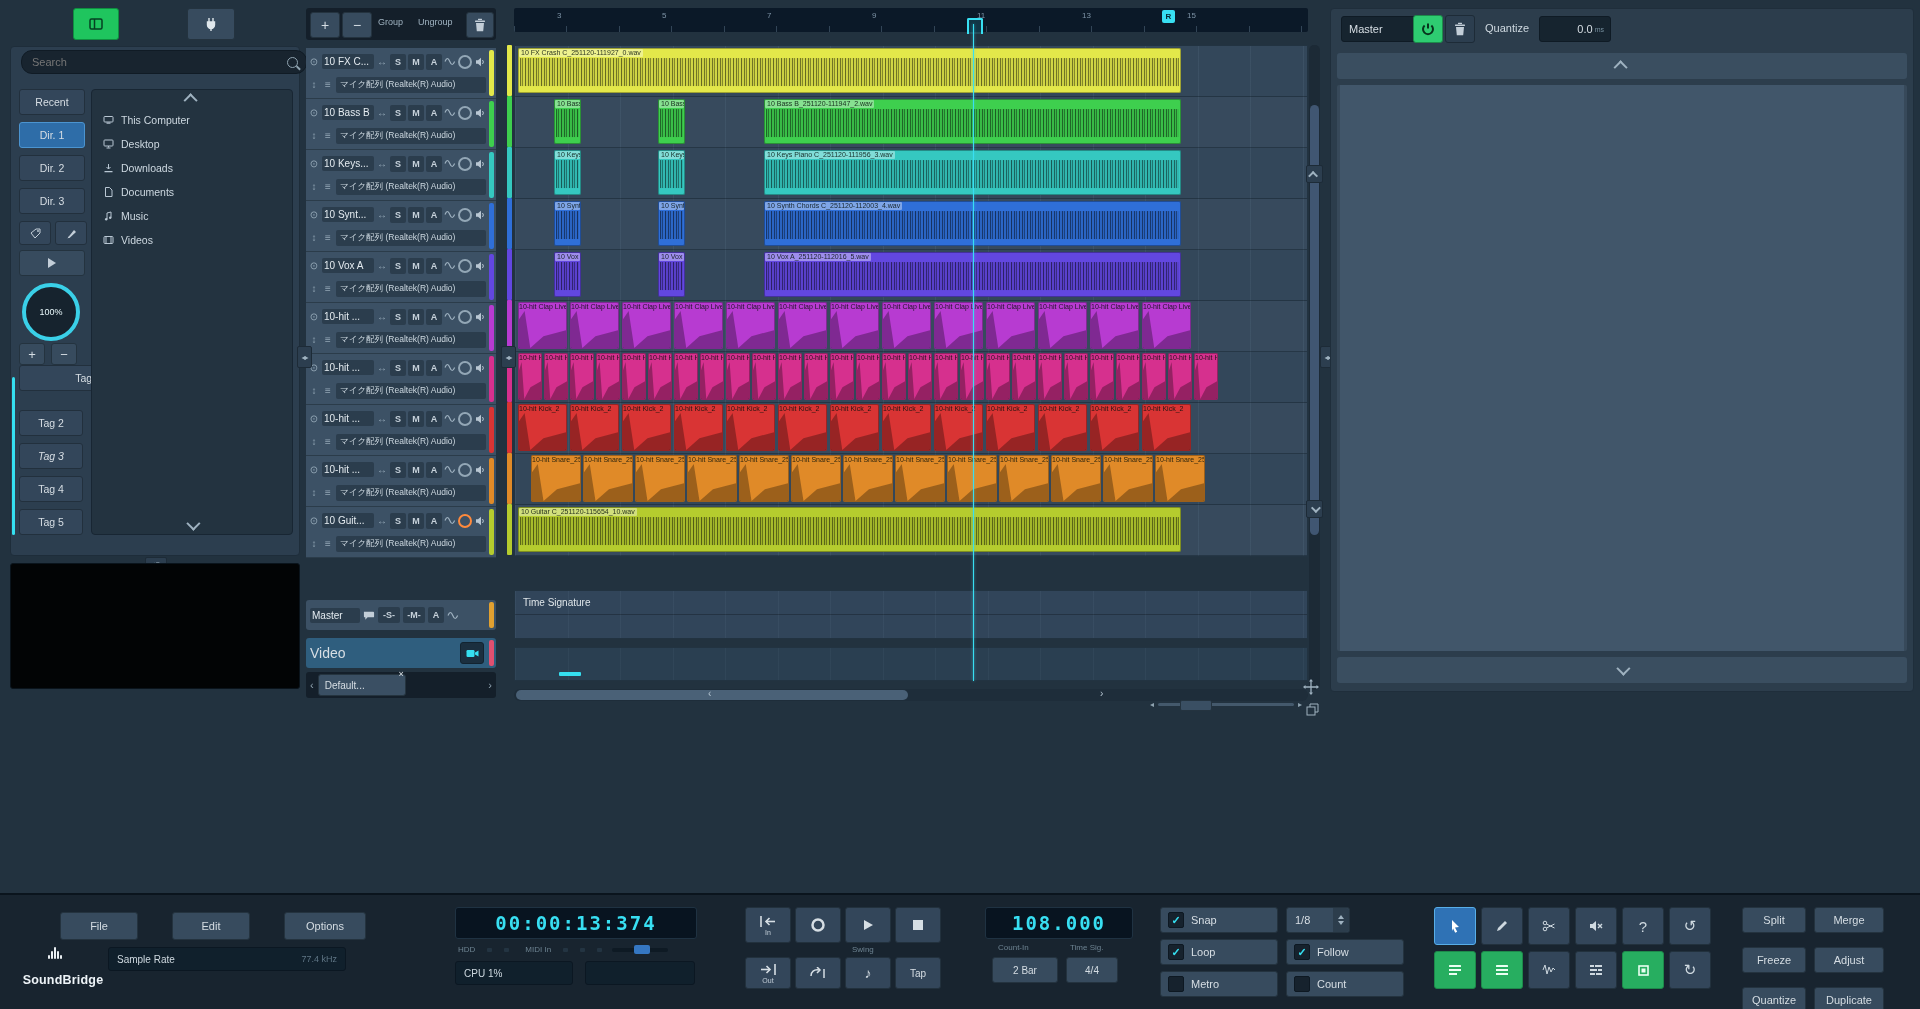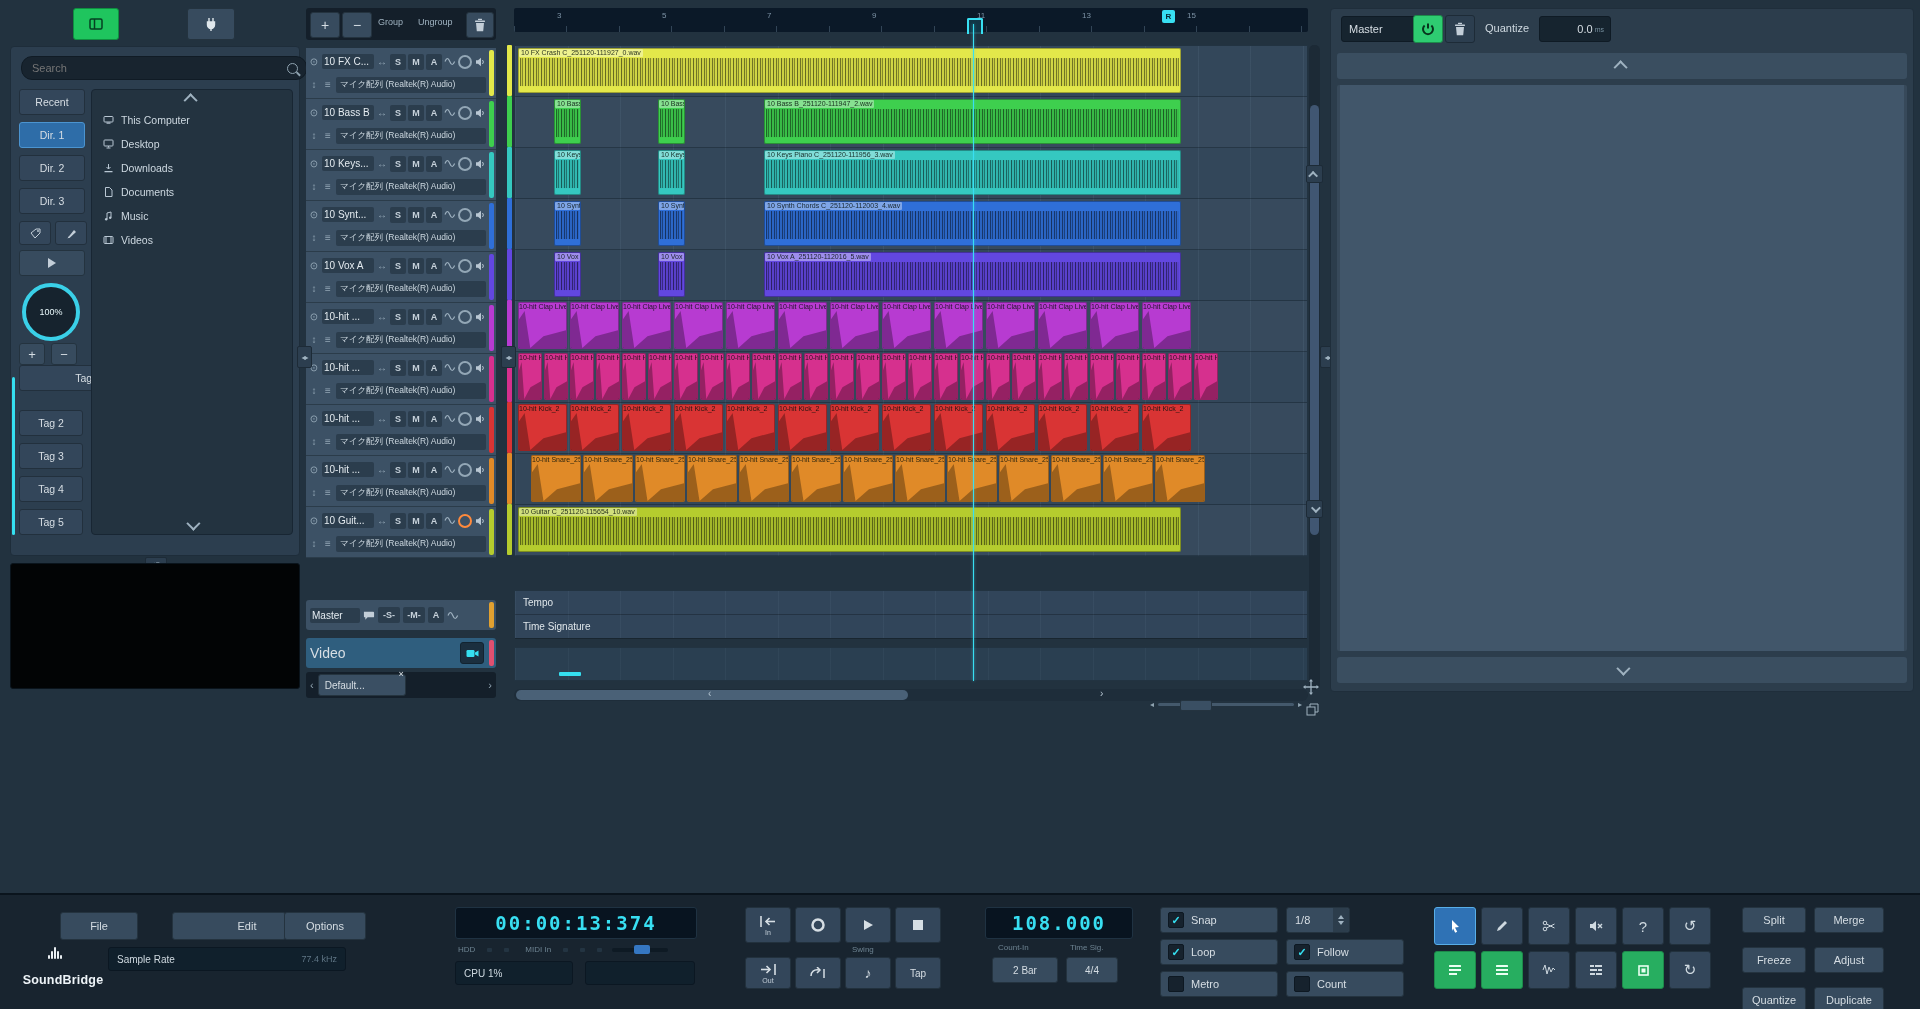--- a/index.html
+++ b/index.html
@@ -8,21 +8,21 @@
   .btn{background:#374b5e;border:1px solid #24333f;border-radius:3px;color:#d5dde3;display:flex;align-items:center;justify-content:center;font-size:11px;cursor:default;}
   .chev{width:8px;height:8px;border-left:2px solid #9fb2c0;border-top:2px solid #9fb2c0;display:inline-block;}
   .chev.up{transform:rotate(45deg) translateY(2px);}
   .chev.down{transform:rotate(225deg) translateY(2px);}
   .chip{background:#2c3e4f;border:1px solid #1d2b37;border-radius:2px;color:#9fb2c0;display:flex;align-items:center;justify-content:center;}
   .hsplit{width:13px;height:20px;font-size:8px;letter-spacing:-1px;}
   
   .quick.green{background:#1fc55e;border-color:#0f8f40;}
   
   #browser{left:10px;top:46px;width:288px;height:508px;background:#2c3e4f;border:1px solid #1e2d3a;border-radius:4px;}
-  .search-box{position:absolute;left:10px;top:9px;width:268px;height:22px;background:#18242f;border:1px solid #101b25;border-radius:11px;display:flex;align-items:center;padding:0 8px;}
+  .search-box{position:absolute;left:10px;top:3px;width:268px;height:22px;background:#18242f;border:1px solid #101b25;border-radius:11px;display:flex;align-items:center;padding:0 8px;}
   .search-box input{flex:1;background:transparent;border:none;outline:none;color:#cdd8e0;font-size:11px;font-family:"Liberation Sans",sans-serif;}
   .search-ico{width:9px;height:9px;border:1.5px solid #8fa3b0;border-radius:50%;position:relative;flex:none;}
   .search-ico::after{content:"";position:absolute;width:5px;height:1.5px;background:#8fa3b0;transform:rotate(45deg);right:-4px;bottom:-2px;}
   .nav-btn{position:absolute;left:8px;width:64px;height:24px;background:#33465a;border:1px solid #22303d;border-radius:3px;display:flex;align-items:center;justify-content:center;font-size:10.5px;}
   .nav-btn.active{background:#2e6da8;border-color:#4b94d0;}
   .mini-btn{width:30px;height:22px;background:#33465a;border:1px solid #22303d;border-radius:3px;display:flex;align-items:center;justify-content:center;}
   .play-btn{position:absolute;left:8px;top:203px;width:64px;height:24px;}
   .tri{width:0;height:0;border-left:8px solid #c3ced8;border-top:5px solid transparent;border-bottom:5px solid transparent;}
   .knob{position:absolute;left:11px;top:236px;width:50px;height:50px;border-radius:50%;background:#16232e;border:4px solid #3ad0e8;display:flex;align-items:center;justify-content:center;font-size:9px;color:#e8f7fa;}
   .pm{position:absolute;width:24px;height:20px;font-size:13px;}
@@ -188,21 +188,21 @@
         <span class="tri"></span>
       </div>
     <div class="knob">
         <span>100%</span>
       </div>
     <div class="abs pm btn" style="left:8px;top:296px;">+</div>
     <div class="abs pm btn" style="left:40px;top:296px;">−</div>
     <div id="tag-list">
         <div class="tag-btn" style="top: 318px; padding-left: 37px;">Tag 1</div>
         <div class="tag-btn" style="top: 363px;">Tag 2</div>
-        <div class="tag-btn" style="top: 396px;">Tag 3</div>
+        <div class="tag-btn" style="top: 396px; font-style: italic;">Tag 3</div>
         <div class="tag-btn" style="top: 429px;">Tag 4</div>
         <div class="tag-btn" style="top: 462px;">Tag 5</div>
       </div>
     <div class="tag-accent"></div>
     <div id="loc-panel">
       <div class="chev-row">
           <span class="chev up"></span>
         </div>
       <div id="loc-list">
           <div class="loc-item">
@@ -969,23 +969,20 @@
           </div>
         </div>
         <div class="lane">
           <div class="clip" style="left: 3px; width: 663px; background: rgb(181, 204, 46);">
             <span class="clip-label chiplab">10 Guitar C_251120-115654_10.wav</span>
             <span class="wave"></span>
           </div>
         </div>
       </div>
     <div id="tempo-box">
-      <div class="tl-row">
-          <span>Tempo</span>
-        </div>
       <div class="tl-row">
           <span>Time Signature</span>
         </div>
     </div>
     <div id="video-strip">
         <span class="vchip"></span>
       </div>
     <div id="hscroll">
       <div class="hthumb"></div>
       <span class="harrow" style="left:194px">‹</span>
@@ -1065,21 +1062,21 @@
         <span class="chev up"></span>
       </div>
     <div class="mp-main"></div>
     <div class="mp-bar bottom">
         <span class="chev down"></span>
       </div>
   </div>
 
   <div id="bottombar" class="abs">
     <div class="bb btn" style="left:60px;top:17px;width:76px;height:26px;">File</div>
-    <div class="bb btn" style="left:172px;top:17px;width:76px;height:26px;padding-left:36px;">Edit</div>
+    <div class="bb btn" style="left:172px;top:17px;width:76px;height:26px;">Edit</div>
     <div class="bb btn" style="left:284px;top:17px;width:80px;height:26px;">Options</div>
 
     <div class="bb" style="left:48px;top:52px;">
       <span class="logo-bars">
           <i style="height:4px"></i>
           <i style="height:8px"></i>
           <i style="height:12px"></i>
           <i style="height:8px"></i>
           <i style="height:4px"></i>
         </span>

